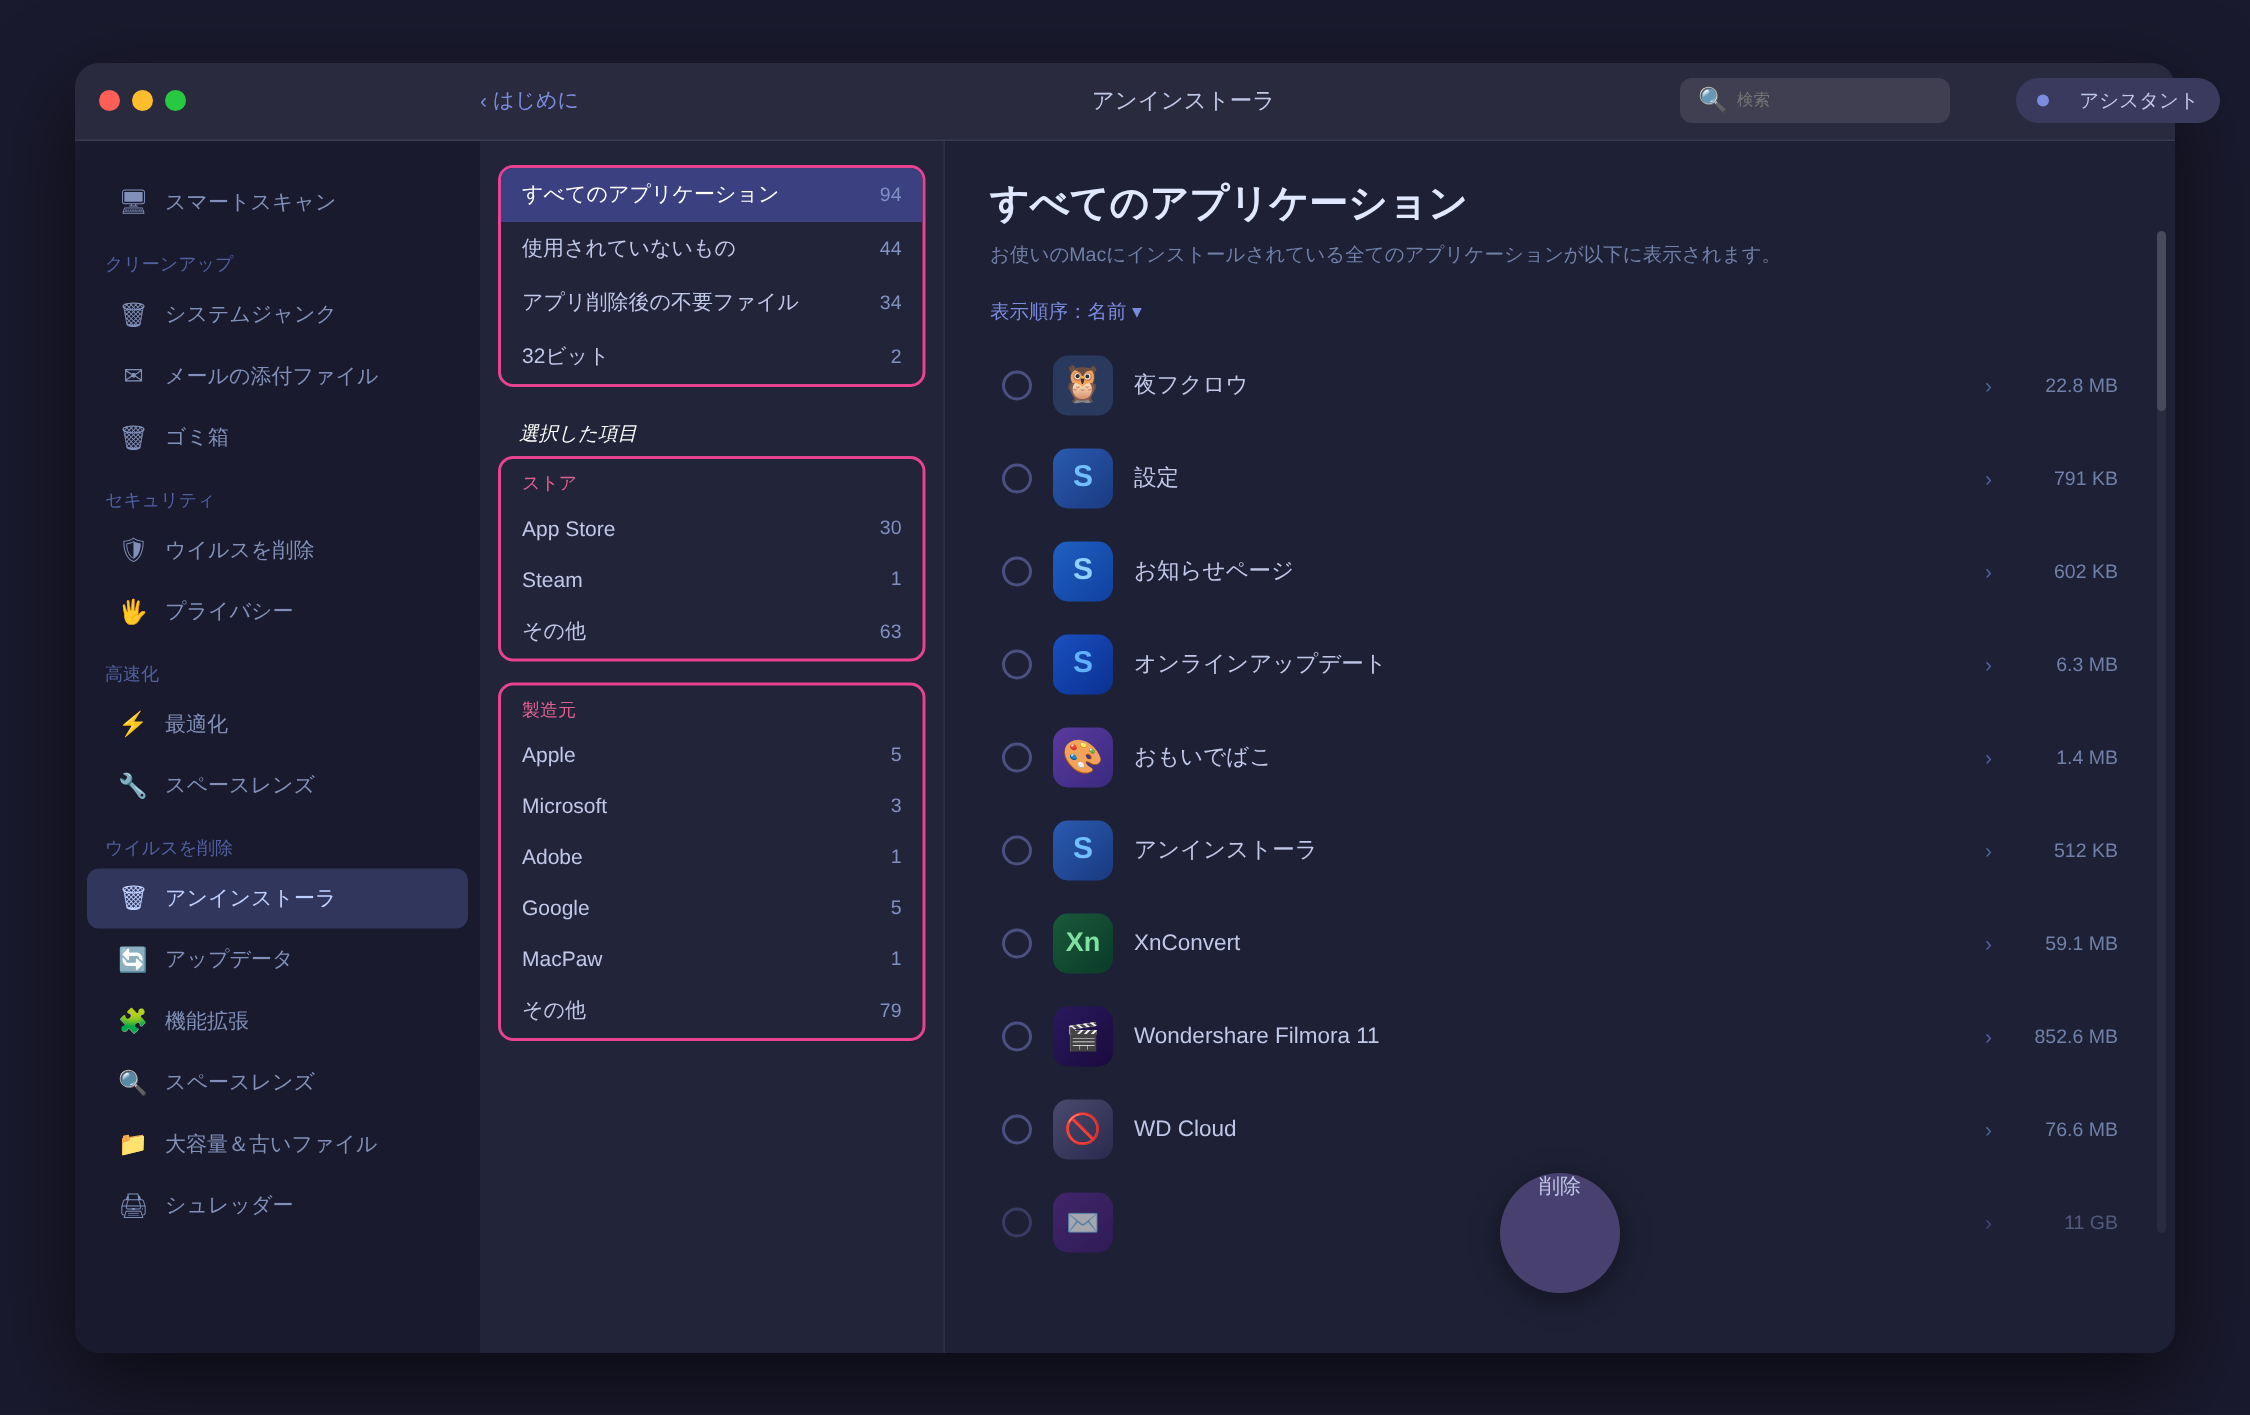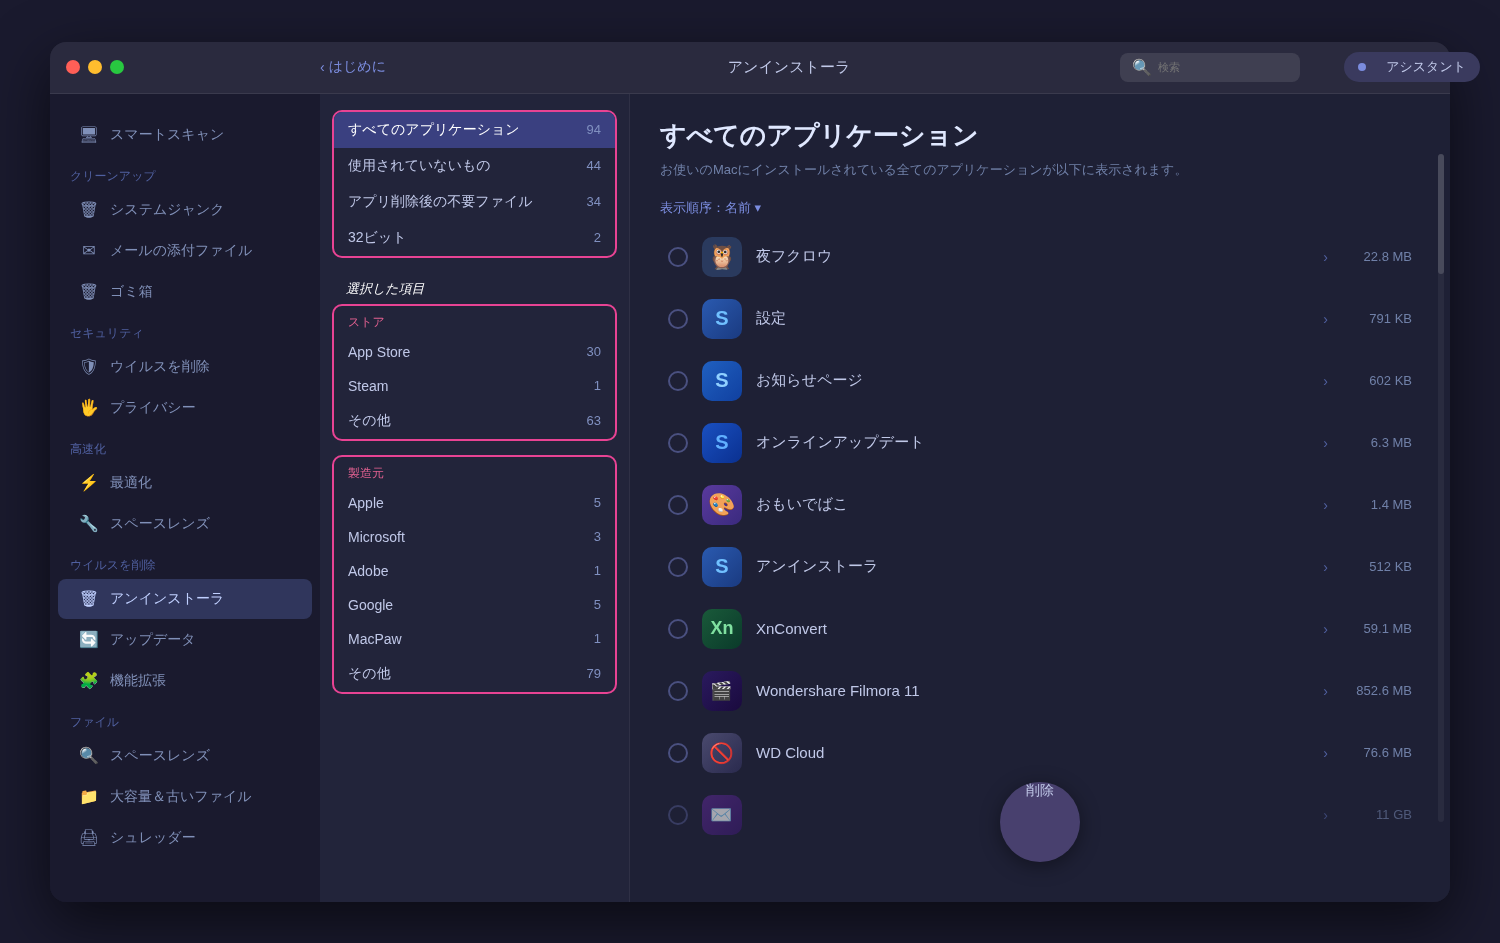--- a/index.html
+++ b/index.html
@@ -373,21 +373,20 @@
       </div>
       <div class="sidebar-item">
         <div class="icon-circle">🔄</div>
         <span>アップデータ</span>
       </div>
       <div class="sidebar-item">
         <div class="icon-circle">🧩</div>
         <span>機能拡張</span>
       </div>
 
-      <div class="sidebar-section-label">ファイル</div>
       <div class="sidebar-item">
         <div class="icon-circle">🔍</div>
         <span>スペースレンズ</span>
       </div>
       <div class="sidebar-item">
         <div class="icon-circle">📁</div>
         <span>大容量＆古いファイル</span>
       </div>
       <div class="sidebar-item">
         <div class="icon-circle">🖨</div>

